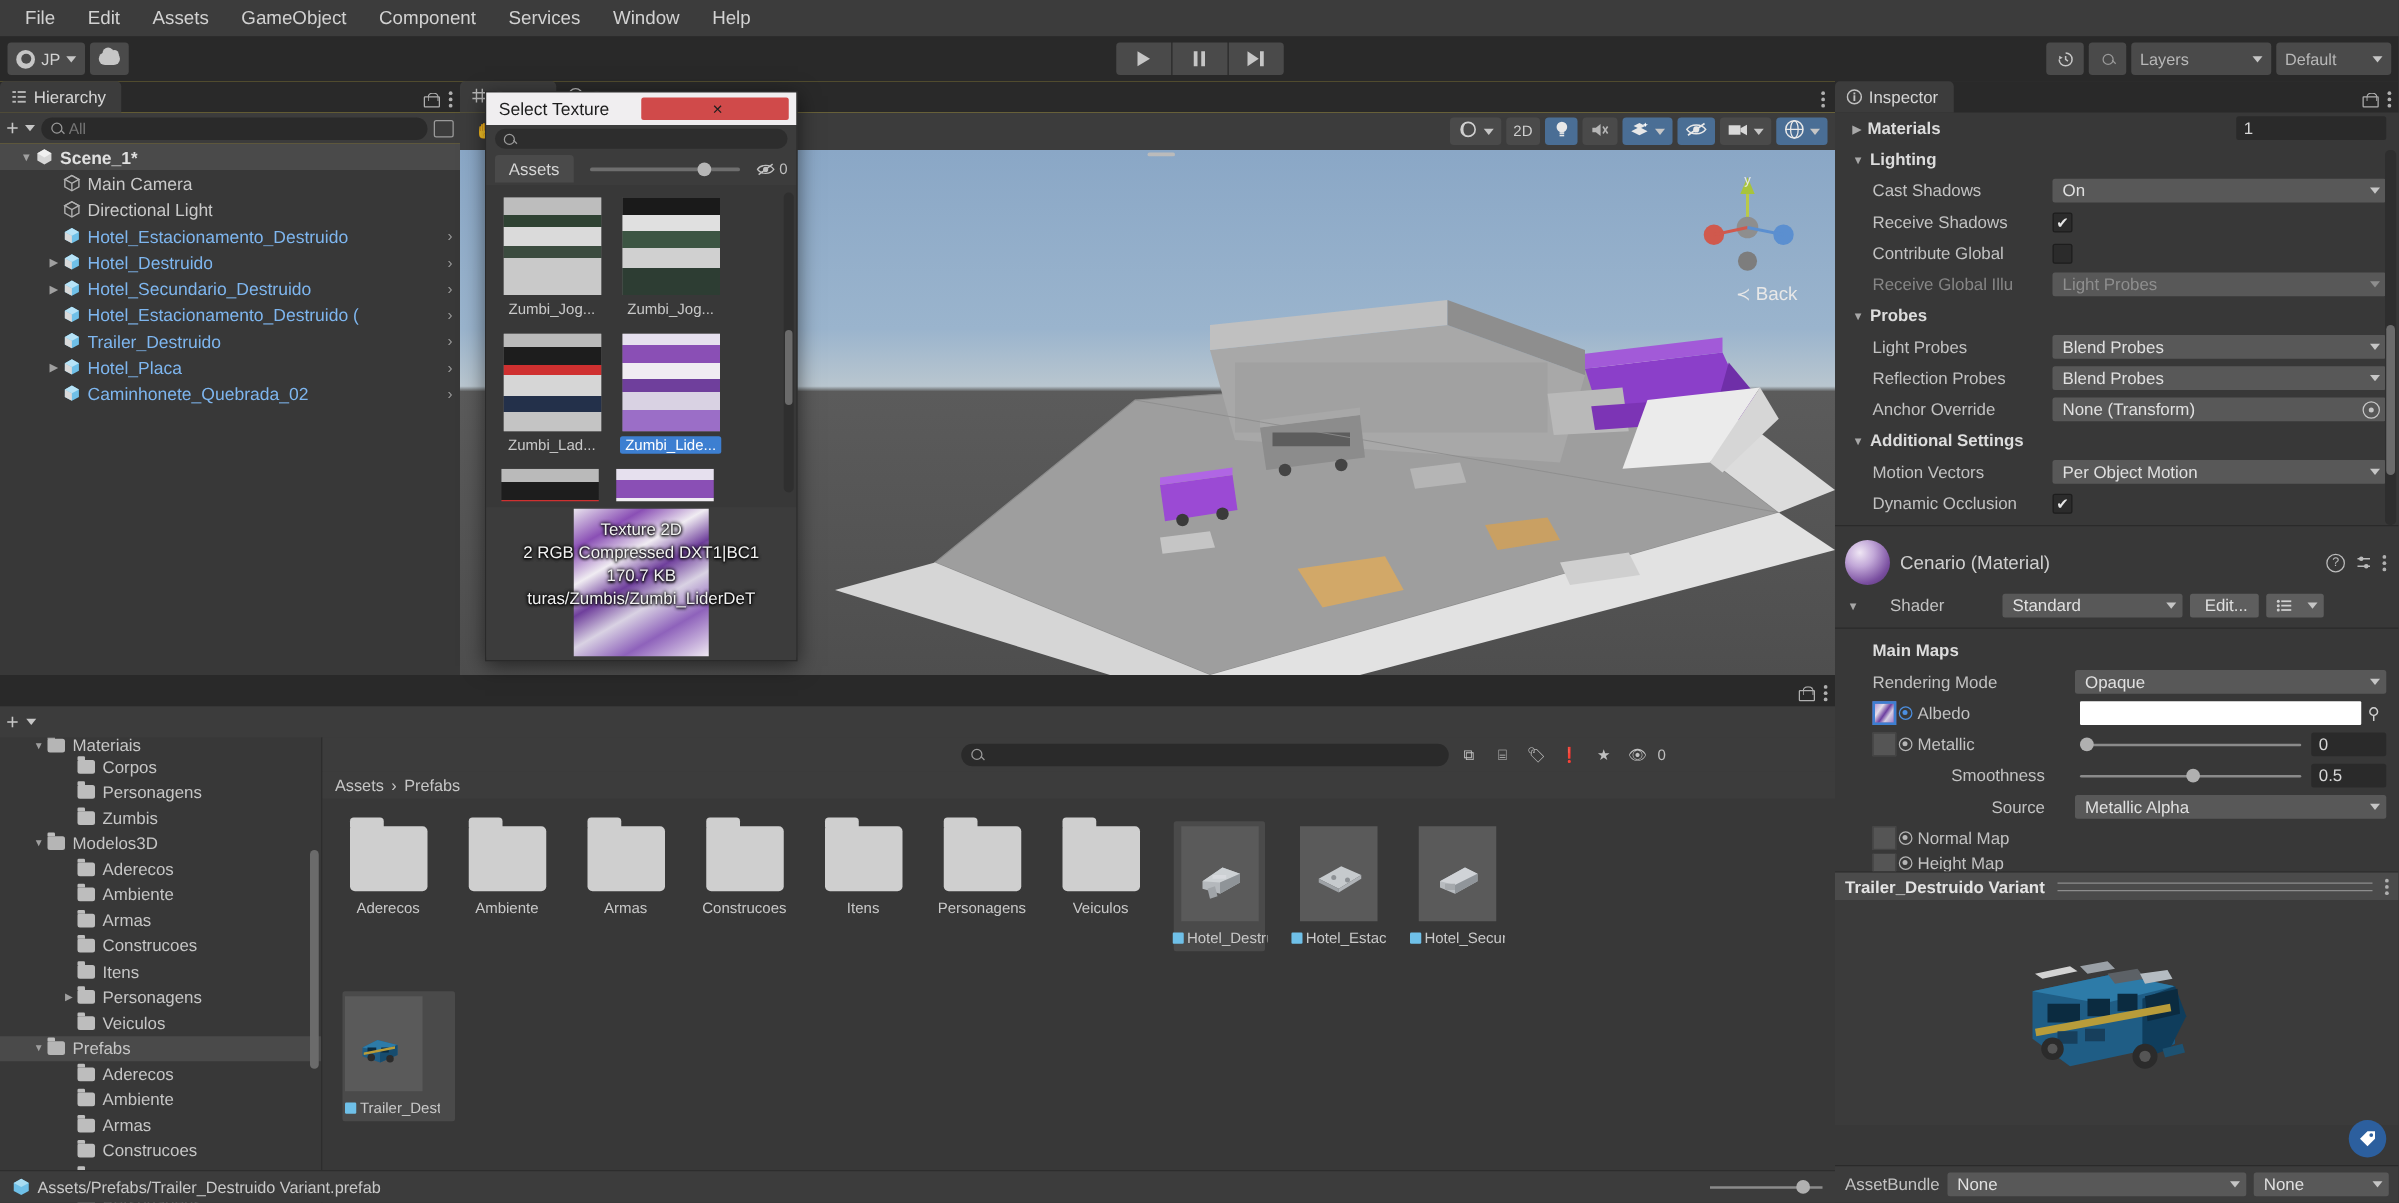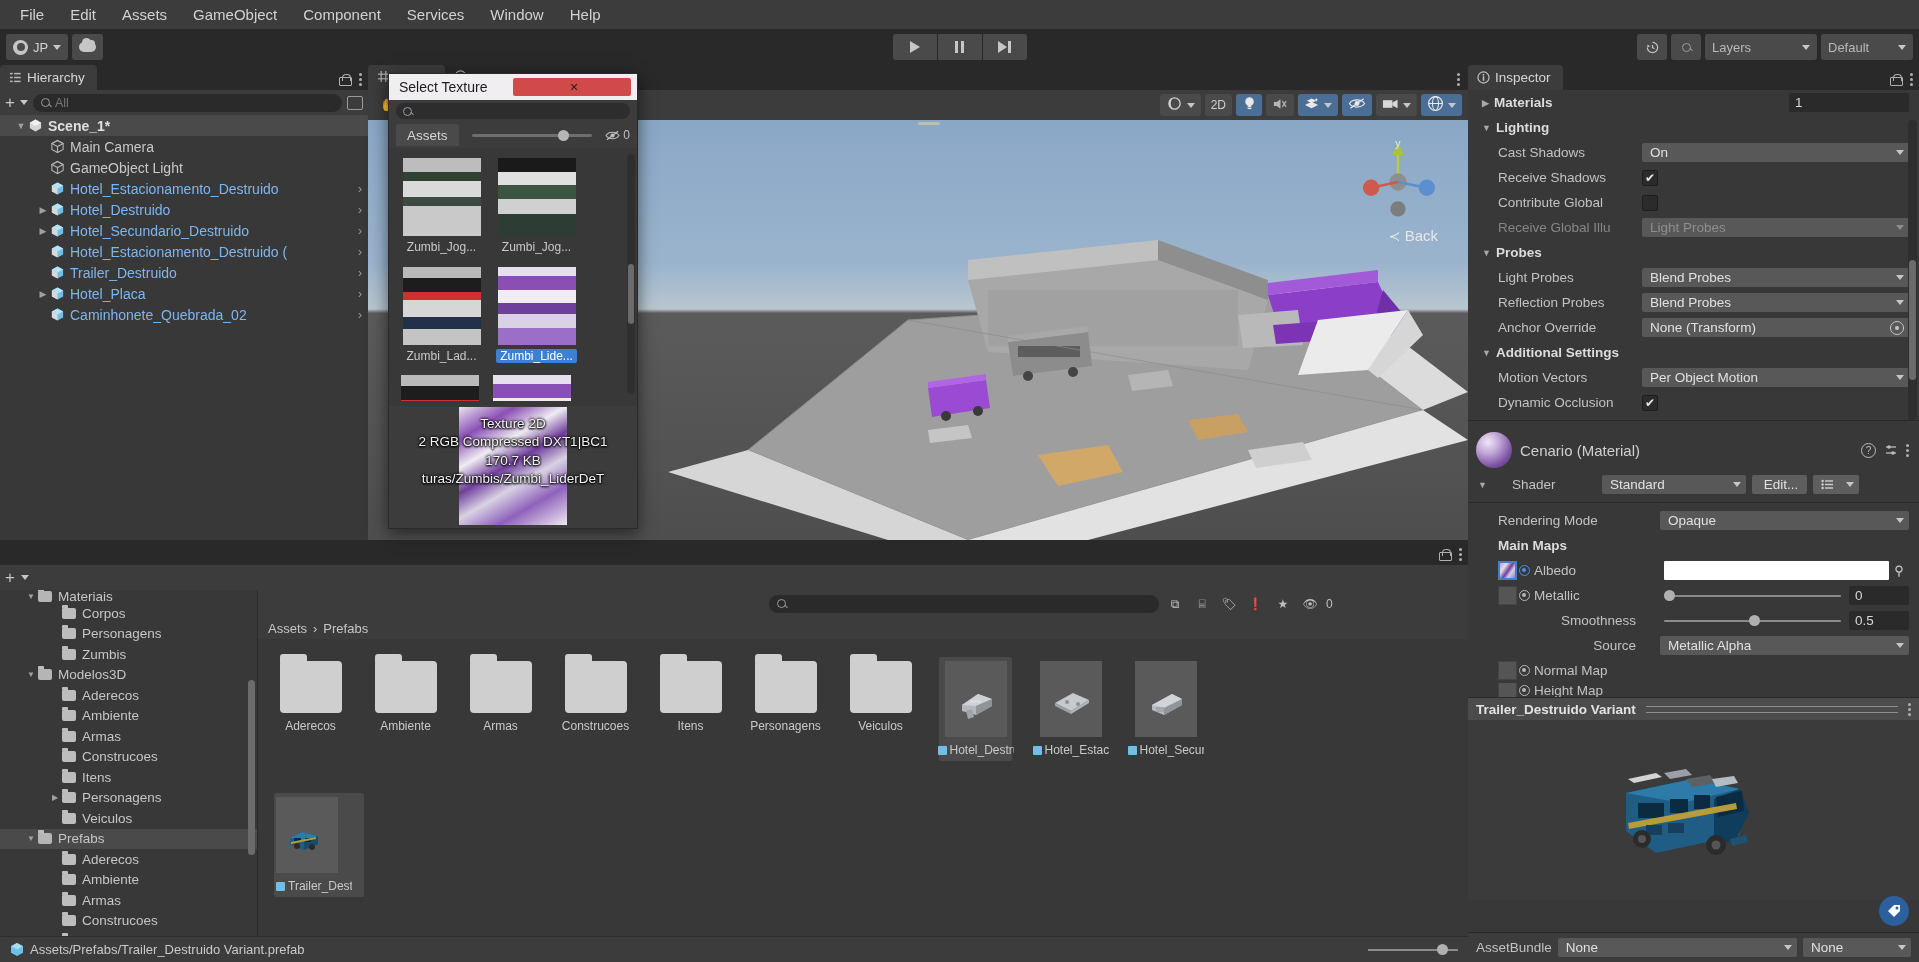--- a/index.html
+++ b/index.html
@@ -307,21 +307,21 @@
           <span class="" style="overflow:hidden;white-space:nowrap">Main Camera</span>
         </div>
         <div class="hrow">
           <span style="width:36px;flex:none"></span>
           <span class="arrow"></span>
           <span class="ic-cube"><svg width="15" height="15" viewBox="0 0 16 16">
               <polygon points="8,1.5 14,4.8 14,11.2 8,14.5 2,11.2 2,4.8" fill="none" stroke="#b0b0b0" stroke-width="1.2"></polygon>
               <polygon points="8,1.5 14,4.8 8,8.1 2,4.8" fill="none" stroke="#b0b0b0" stroke-width="1.2"></polygon>
               <line x1="8" y1="8.1" x2="8" y2="14.5" stroke="#b0b0b0" stroke-width="1.2"></line>
             </svg></span>
-          <span class="" style="overflow:hidden;white-space:nowrap">GameObject Light</span>
+          <span class="" style="overflow:hidden;white-space:nowrap">Directional Light</span>
         </div>
         <div class="hrow">
           <span style="width:36px;flex:none"></span>
           <span class="arrow"></span>
           <span class="ic-cube"><svg width="15" height="15" viewBox="0 0 16 16">
               <polygon points="8,1.5 14,4.8 14,11.2 8,14.5 2,11.2 2,4.8" fill="#6fc0e8"></polygon>
               <polygon points="8,1.5 14,4.8 8,8.1 2,4.8" fill="#b7e3f7"></polygon>
               <polygon points="2,4.8 8,8.1 8,14.5 2,11.2" fill="#d9d9d9"></polygon>
             </svg></span>
           <span class="blue" style="overflow:hidden;white-space:nowrap">Hotel_Estacionamento_Destruido</span>
@@ -715,28 +715,28 @@
             <circle cx="1.6" cy="9" r="1.2" fill="#d0d0d0"></circle>
               <rect x="4" y="8.3" width="8" height="1.4" fill="#d0d0d0"></rect>
           </svg>
           <span class="dcaret"></span>
         </div>
       </div>
 
       <div class="sep"></div>
 
       <div class="irow">
+        <span style="font-weight:bold;color:#dcdcdc;padding-left:24px">Main Maps</span>
+      </div>
+      <div class="irow">
         <span class="ilabel">Rendering Mode</span>
         <div class="ifield" style="margin-left:18px">
           <span>Opaque</span>
           <span class="dcaret"></span>
         </div>
-      </div>
-      <div class="irow">
-        <span style="font-weight:bold;color:#dcdcdc;padding-left:24px">Main Maps</span>
       </div>
       <div class="irow">
         <span style="width:168px;display:flex;align-items:center;padding-left:24px">
           <span class="texthumb"></span>
           <span class="radio act"></span>
           <span style="color:#c2c2c2">Albedo</span>
         </span>
         <div class="colorfield" style="margin-left:22px"></div>
         <span class="eyedrop">⚲</span>
       </div>

